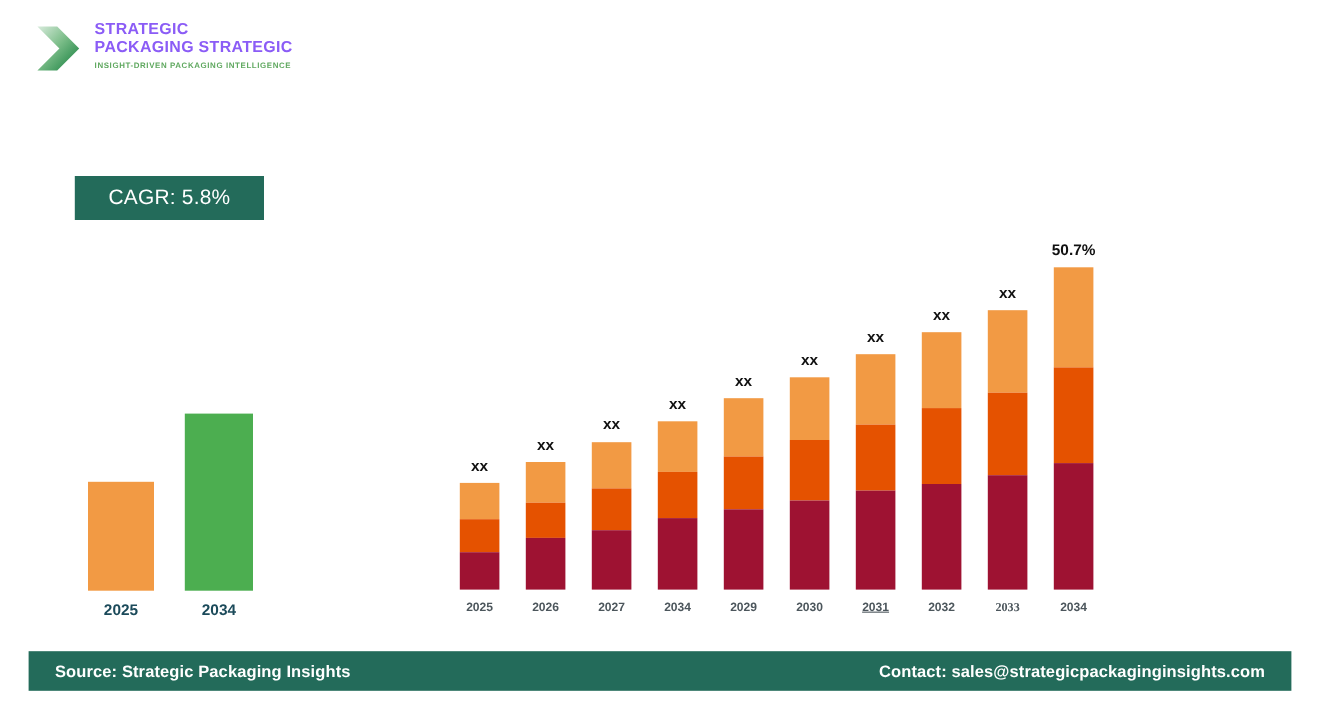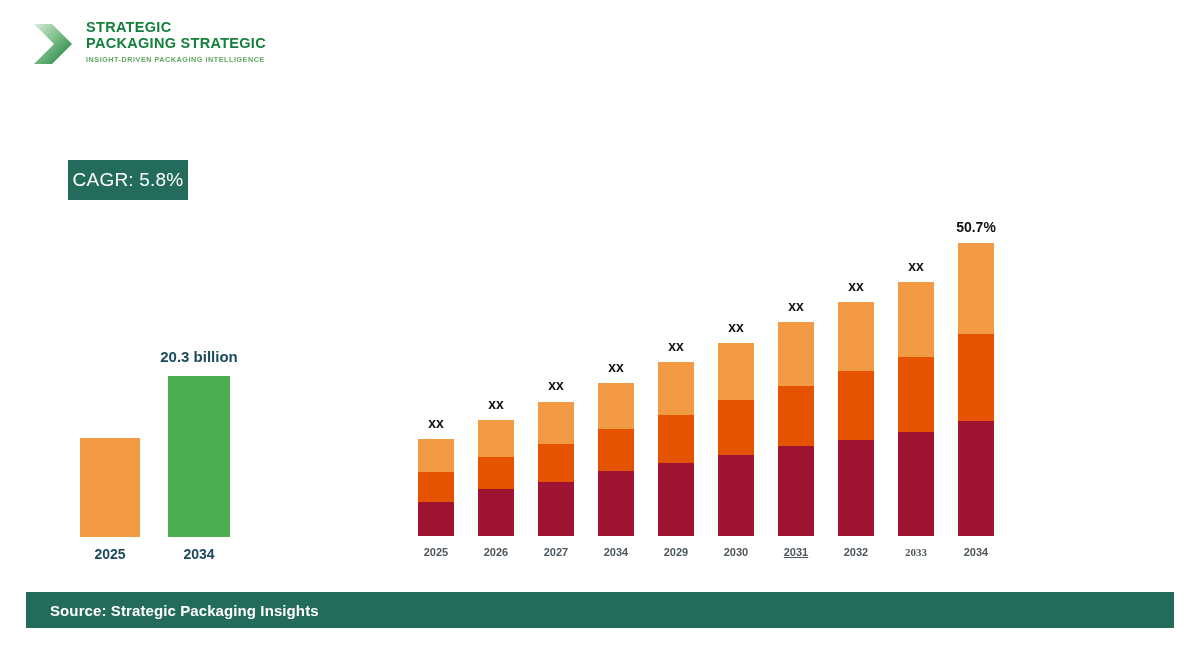--- a/index.html
+++ b/index.html
@@ -9,41 +9,41 @@
     font-family:"Liberation Sans", sans-serif;
     position:relative;
     overflow:hidden;
   }
 
   
   #logo { position:absolute; left:28px; top:16px; width:250px; height:60px; }
   #logo-chevron { position:absolute; left:0; top:2px; width:52px; height:52px; }
   #logo-text-block { position:absolute; left:58px; top:3px; }
   .logo-line {
-    font-size:14.5px; font-weight:bold; color:#15803d;
+    font-size:14.5px; font-weight:bold; color:#8b5cf6;
     letter-spacing:0.3px; line-height:16px; white-space:nowrap;
   }
   #logo-tagline {
     margin-top:4px; font-size:7.2px; font-weight:bold; color:#5FA85F;
     letter-spacing:0.55px; white-space:nowrap;
   }
 
   
   #title-wrap { position:absolute; left:250px; top:38px; width:700px; text-align:center; }
   #chart-title {
     font-size:26px; font-weight:bold; color:#2A5560;
     line-height:36px; letter-spacing:-0.2px;
   }
   #chart-subtitle {
     margin-top:9px; font-size:13.5px; color:#4B5E66; font-weight:normal;
   }
 
   
   #cagr-badge {
-    position:absolute; left:68px; top:160px; width:120px; height:40px;
+    position:absolute; left:68px; top:160px; width:172px; height:40px;
     background:#236B5A; color:#ffffff;
     display:flex; align-items:center; justify-content:center;
     font-size:19px; font-weight:normal; letter-spacing:0.2px;
   }
 
   
   #left-chart { position:absolute; left:0; top:0; width:320px; height:600px; }
   .lc-col { position:absolute; bottom:113px; }
   .lc-value {
     position:absolute; width:200px; text-align:center;
@@ -97,21 +97,20 @@
     <div id="logo-tagline">INSIGHT-DRIVEN PACKAGING INTELLIGENCE</div>
   </div>
 </div>
 
 <div id="title-wrap">
 </div>
 
 <div id="cagr-badge">CAGR: 5.8%</div>
 
 <div id="left-chart">
-  <div class="lc-value" id="lc-val-1" style="left: 99px; top: 348px;">20.3 billion</div>
   <div class="lc-col" id="lc-col-0" style="left: 80px; width: 60px; height: 99px; bottom: 63px; background: rgb(242, 154, 68);"></div>
   <div class="lc-col" id="lc-col-1" style="left: 168px; width: 62px; height: 161px; bottom: 63px; background: rgb(76, 174, 80);"></div>
   <div class="lc-year" id="lc-year-0" style="left: 50px; top: 546px;">2025</div>
   <div class="lc-year" id="lc-year-1" style="left: 139px; top: 546px;">2034</div>
 </div>
 
 <div id="stacked-chart">
     <div class="sb-stack" style="left: 13px;">
       <div class="sb-seg" style="height: 33.3665px; background: rgb(242, 154, 68);"></div>
       <div class="sb-seg" style="height: 29.1957px; background: rgb(229, 82, 0);"></div>
@@ -179,13 +178,14 @@
       <div class="sb-seg" style="height: 90.7153px; background: rgb(242, 154, 68);"></div>
       <div class="sb-seg" style="height: 87.5872px; background: rgb(229, 82, 0);"></div>
       <div class="sb-seg" style="height: 114.698px; background: rgb(158, 18, 50);"></div>
     </div>
     <div class="sb-top-label" style="left: 531px; top: 29px;">50.7%</div>
     <div class="sb-year" style="left: 541px;">2034</div>
   </div>
 
 <div id="footer">
   <span class="footer-text">Source: Strategic Packaging Insights</span>
+  <span class="footer-text">Contact: sales@strategicpackaginginsights.com</span>
 </div>
 
 </body></html>

